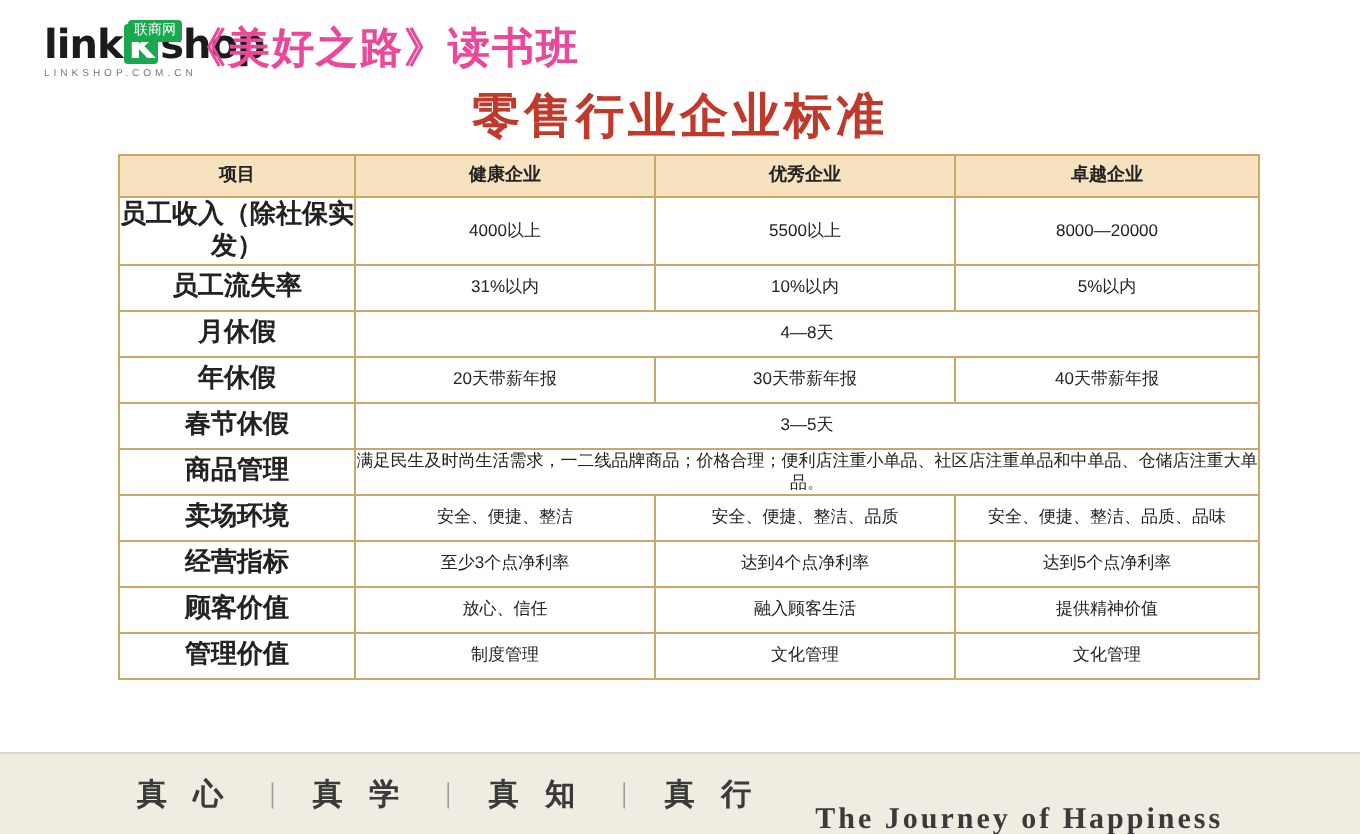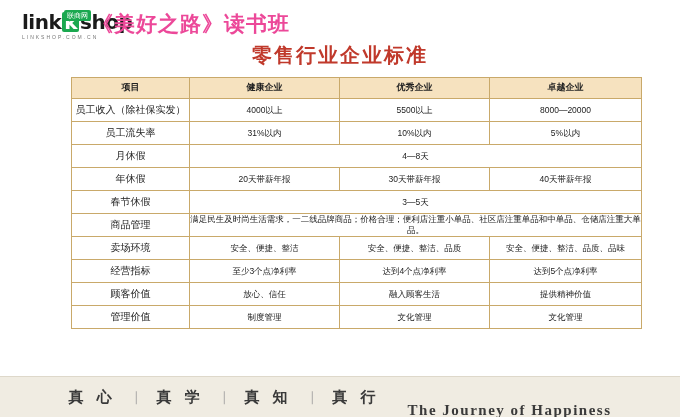--- a/index.html
+++ b/index.html
@@ -80,31 +80,31 @@
     color: #ec4899;
     font-family: "DejaVu Sans", "Liberation Sans", sans-serif;
     letter-spacing: 1px;
   }
   .main-title {
     position: absolute;
     top: 42px;
     left: 0;
     width: 680px;
     text-align: center;
-    font-size: 20px;
+    font-size: 24px;
     font-weight: bold;
     color: #c0392b;
     letter-spacing: 2px;
     font-family: "DejaVu Sans", "Liberation Sans", sans-serif;
   }
   
   table.std-table {
     position: absolute;
     top: 77px;
-    left: 71px;
+    left: 59px;
     width: 570px;
     border-collapse: collapse;
     table-layout: fixed;
     font-size: 8.5px;
     color: #222;
   }
   table.std-table td, table.std-table th {
     border: 1px solid #c9a96a;
     text-align: center;
     vertical-align: middle;
@@ -113,22 +113,22 @@
     font-weight: normal;
     line-height: 1.25;
   }
   table.std-table thead td {
     background: #f6e2bf;
     font-weight: bold;
     height: 20px;
     font-size: 9px;
   }
   table.std-table tbody td.rowhead {
-    font-weight: normal;
-    font-size: 10px;
+    font-weight: bold;
+    font-size: 13px;
   }
   td.tall { height: 26px; }
   .col-item { width: 118px; }
   .col-a { width: 150px; }
   .col-b { width: 150px; }
   .col-c { width: 152px; }
   
   .footer {
     position: absolute;
     left: 0;

